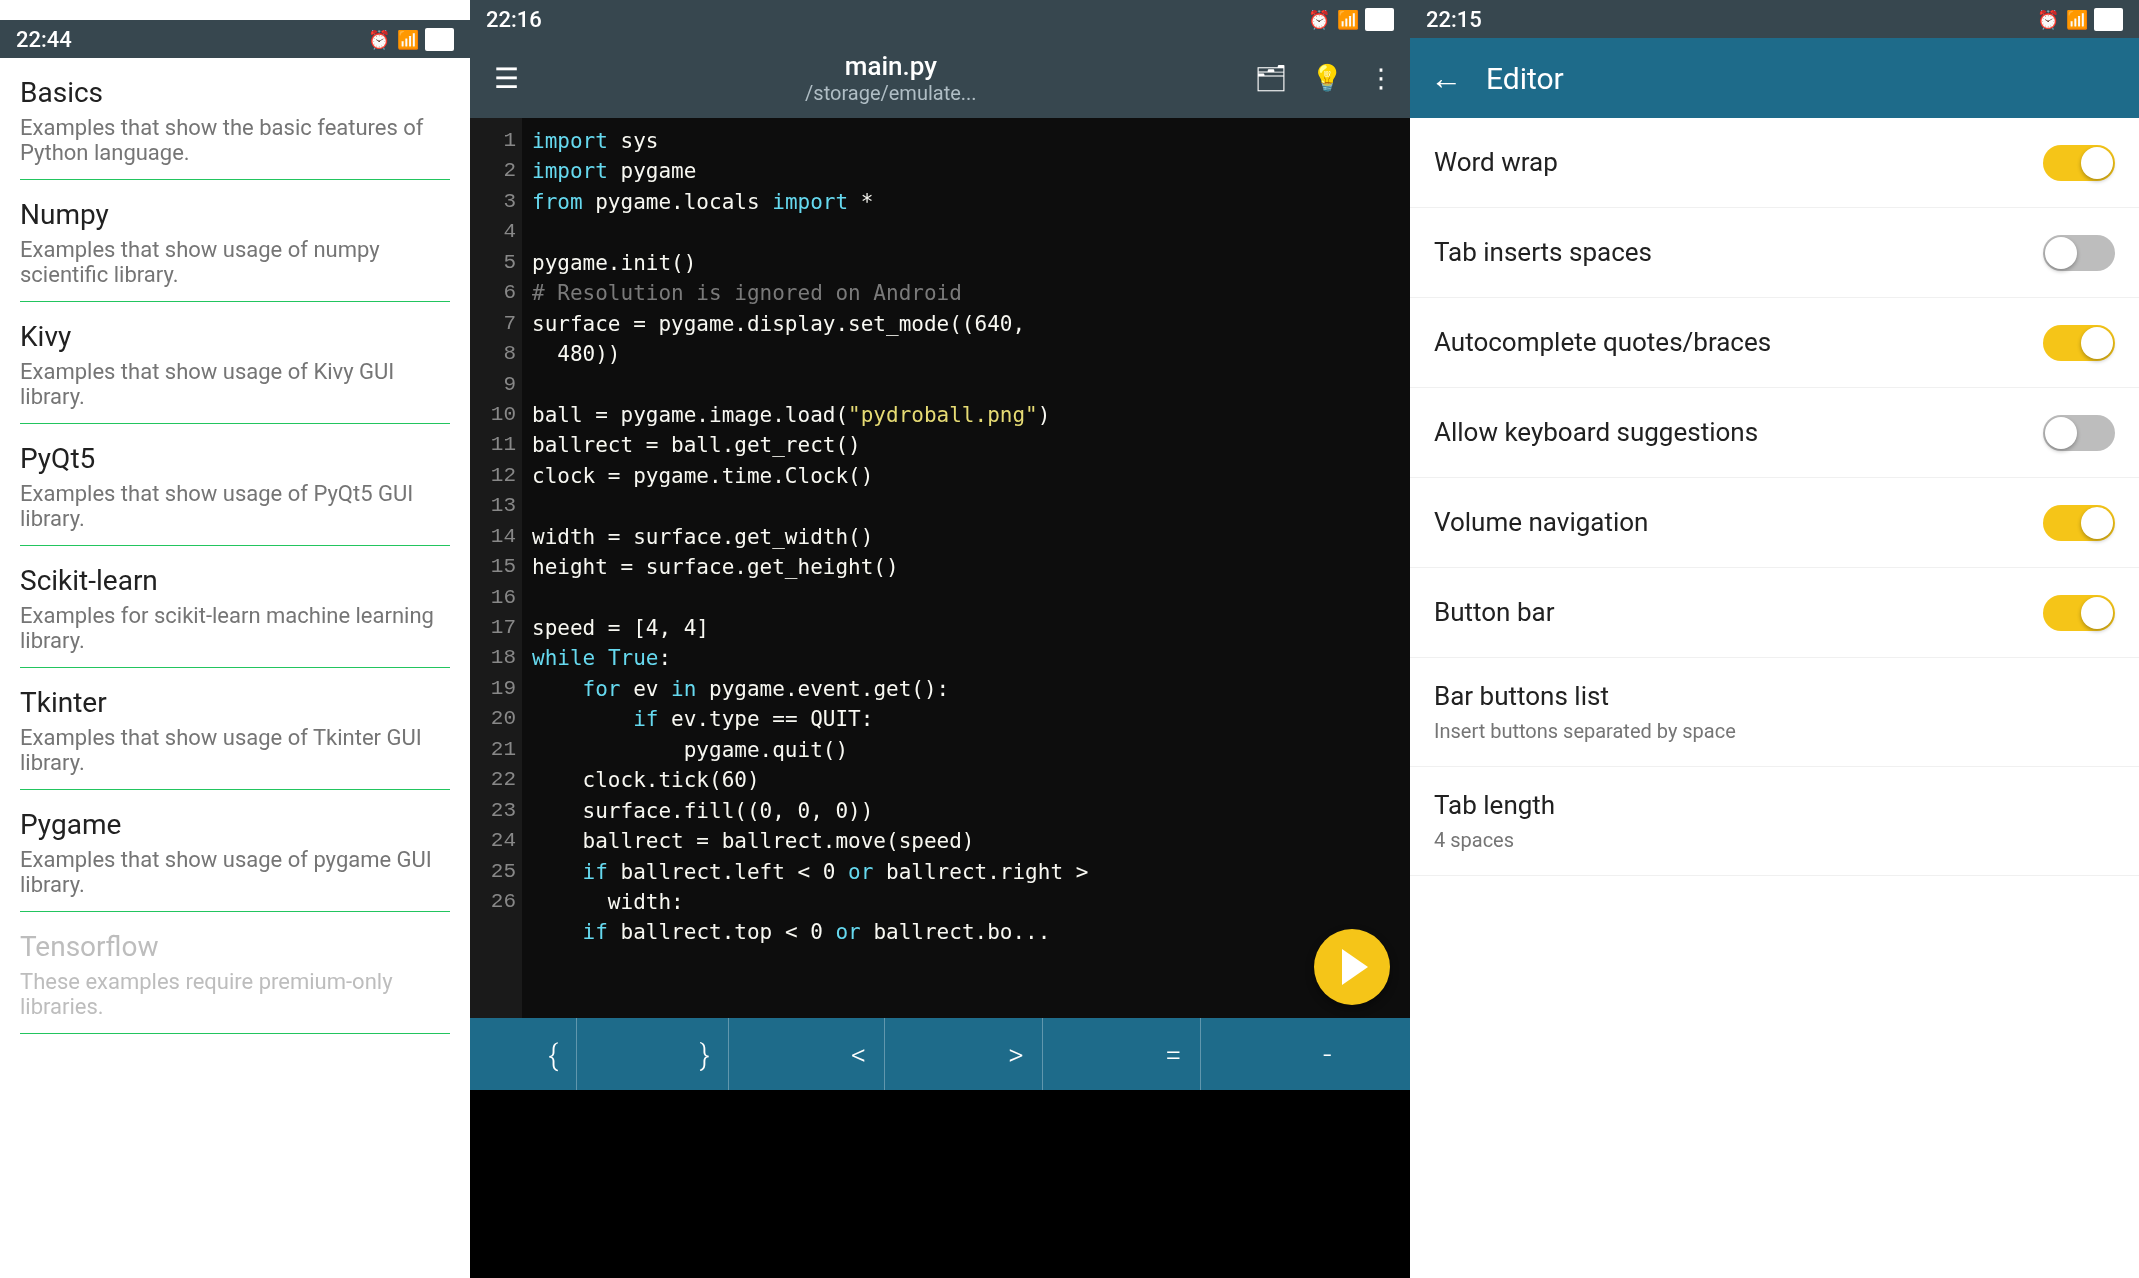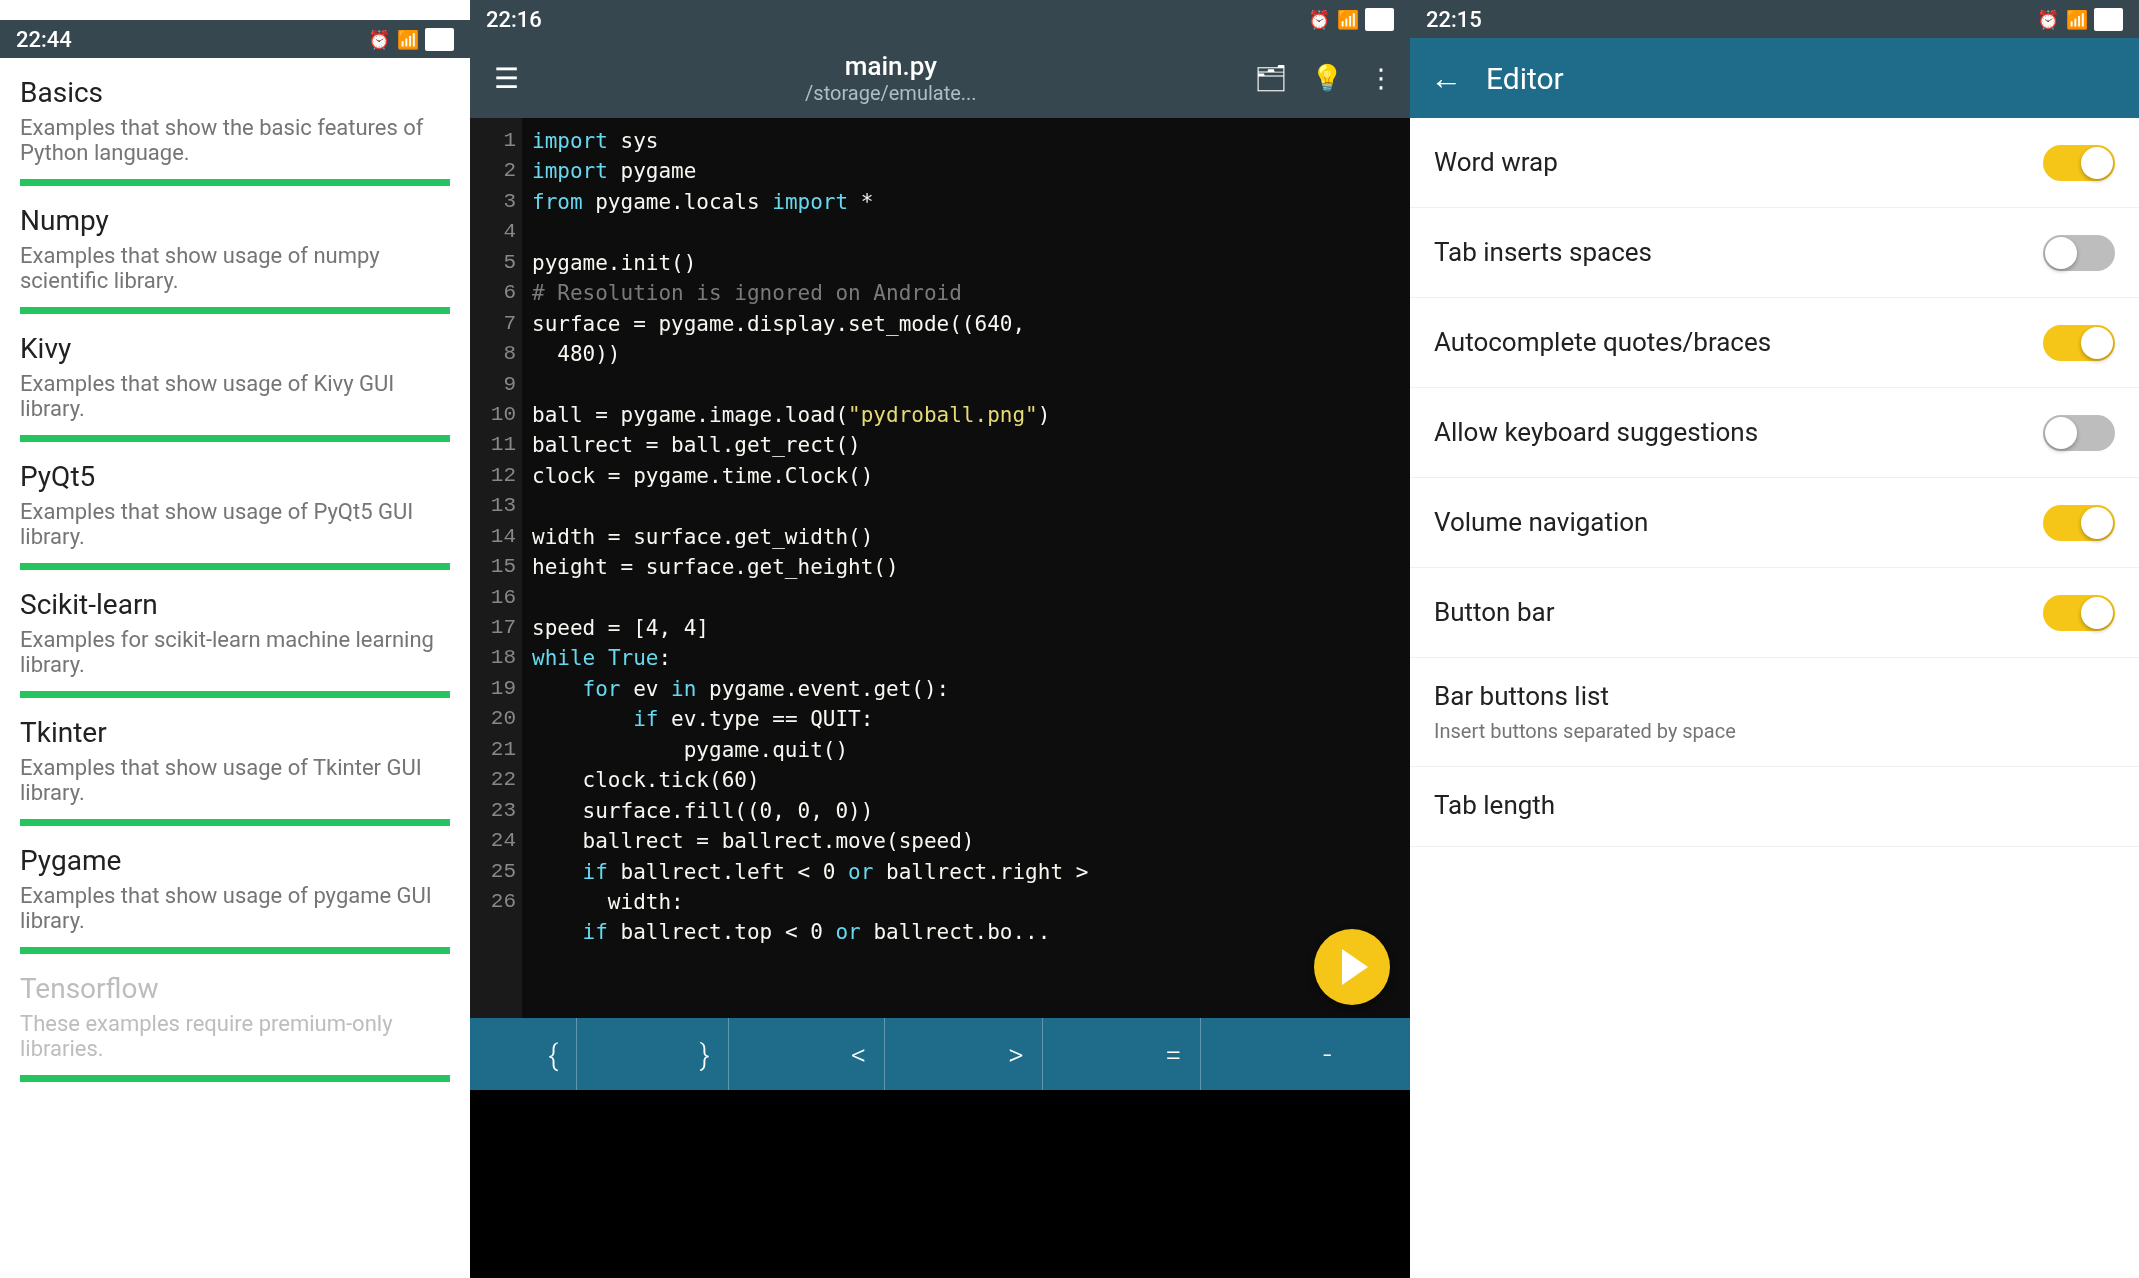--- a/index.html
+++ b/index.html
@@ -62,21 +62,21 @@
       margin-top: 20px;
     }
     .panel-examples .content {
       margin-top: 38px;
       padding: 20px 20px 0 20px;
       overflow: hidden;
       flex: 1;
     }
     .example-item {
       padding: 18px 0 14px 0;
-      border-bottom: 7px solid #22c55e;
+      border-bottom: 1px solid #22c55e;
     }
     .example-item .title {
       font-size: 28px;
       font-weight: 400;
       color: #212121;
       margin-bottom: 6px;
     }
     .example-item .desc {
       font-size: 22px;
       color: #757575;
@@ -534,17 +534,18 @@
       <div class="setting-row no-toggle">
       <div class="setting-info">
         <div class="setting-title">Bar buttons list</div>
         <div class="setting-desc">Insert buttons separated by space</div>
       </div>
 
     </div>
       <div class="setting-row no-toggle">
       <div class="setting-info">
         <div class="setting-title">Tab length</div>
+        <div class="setting-desc">4 spaces</div>
       </div>
 
     </div>
     </div>
 </div>
 
 </body></html>

